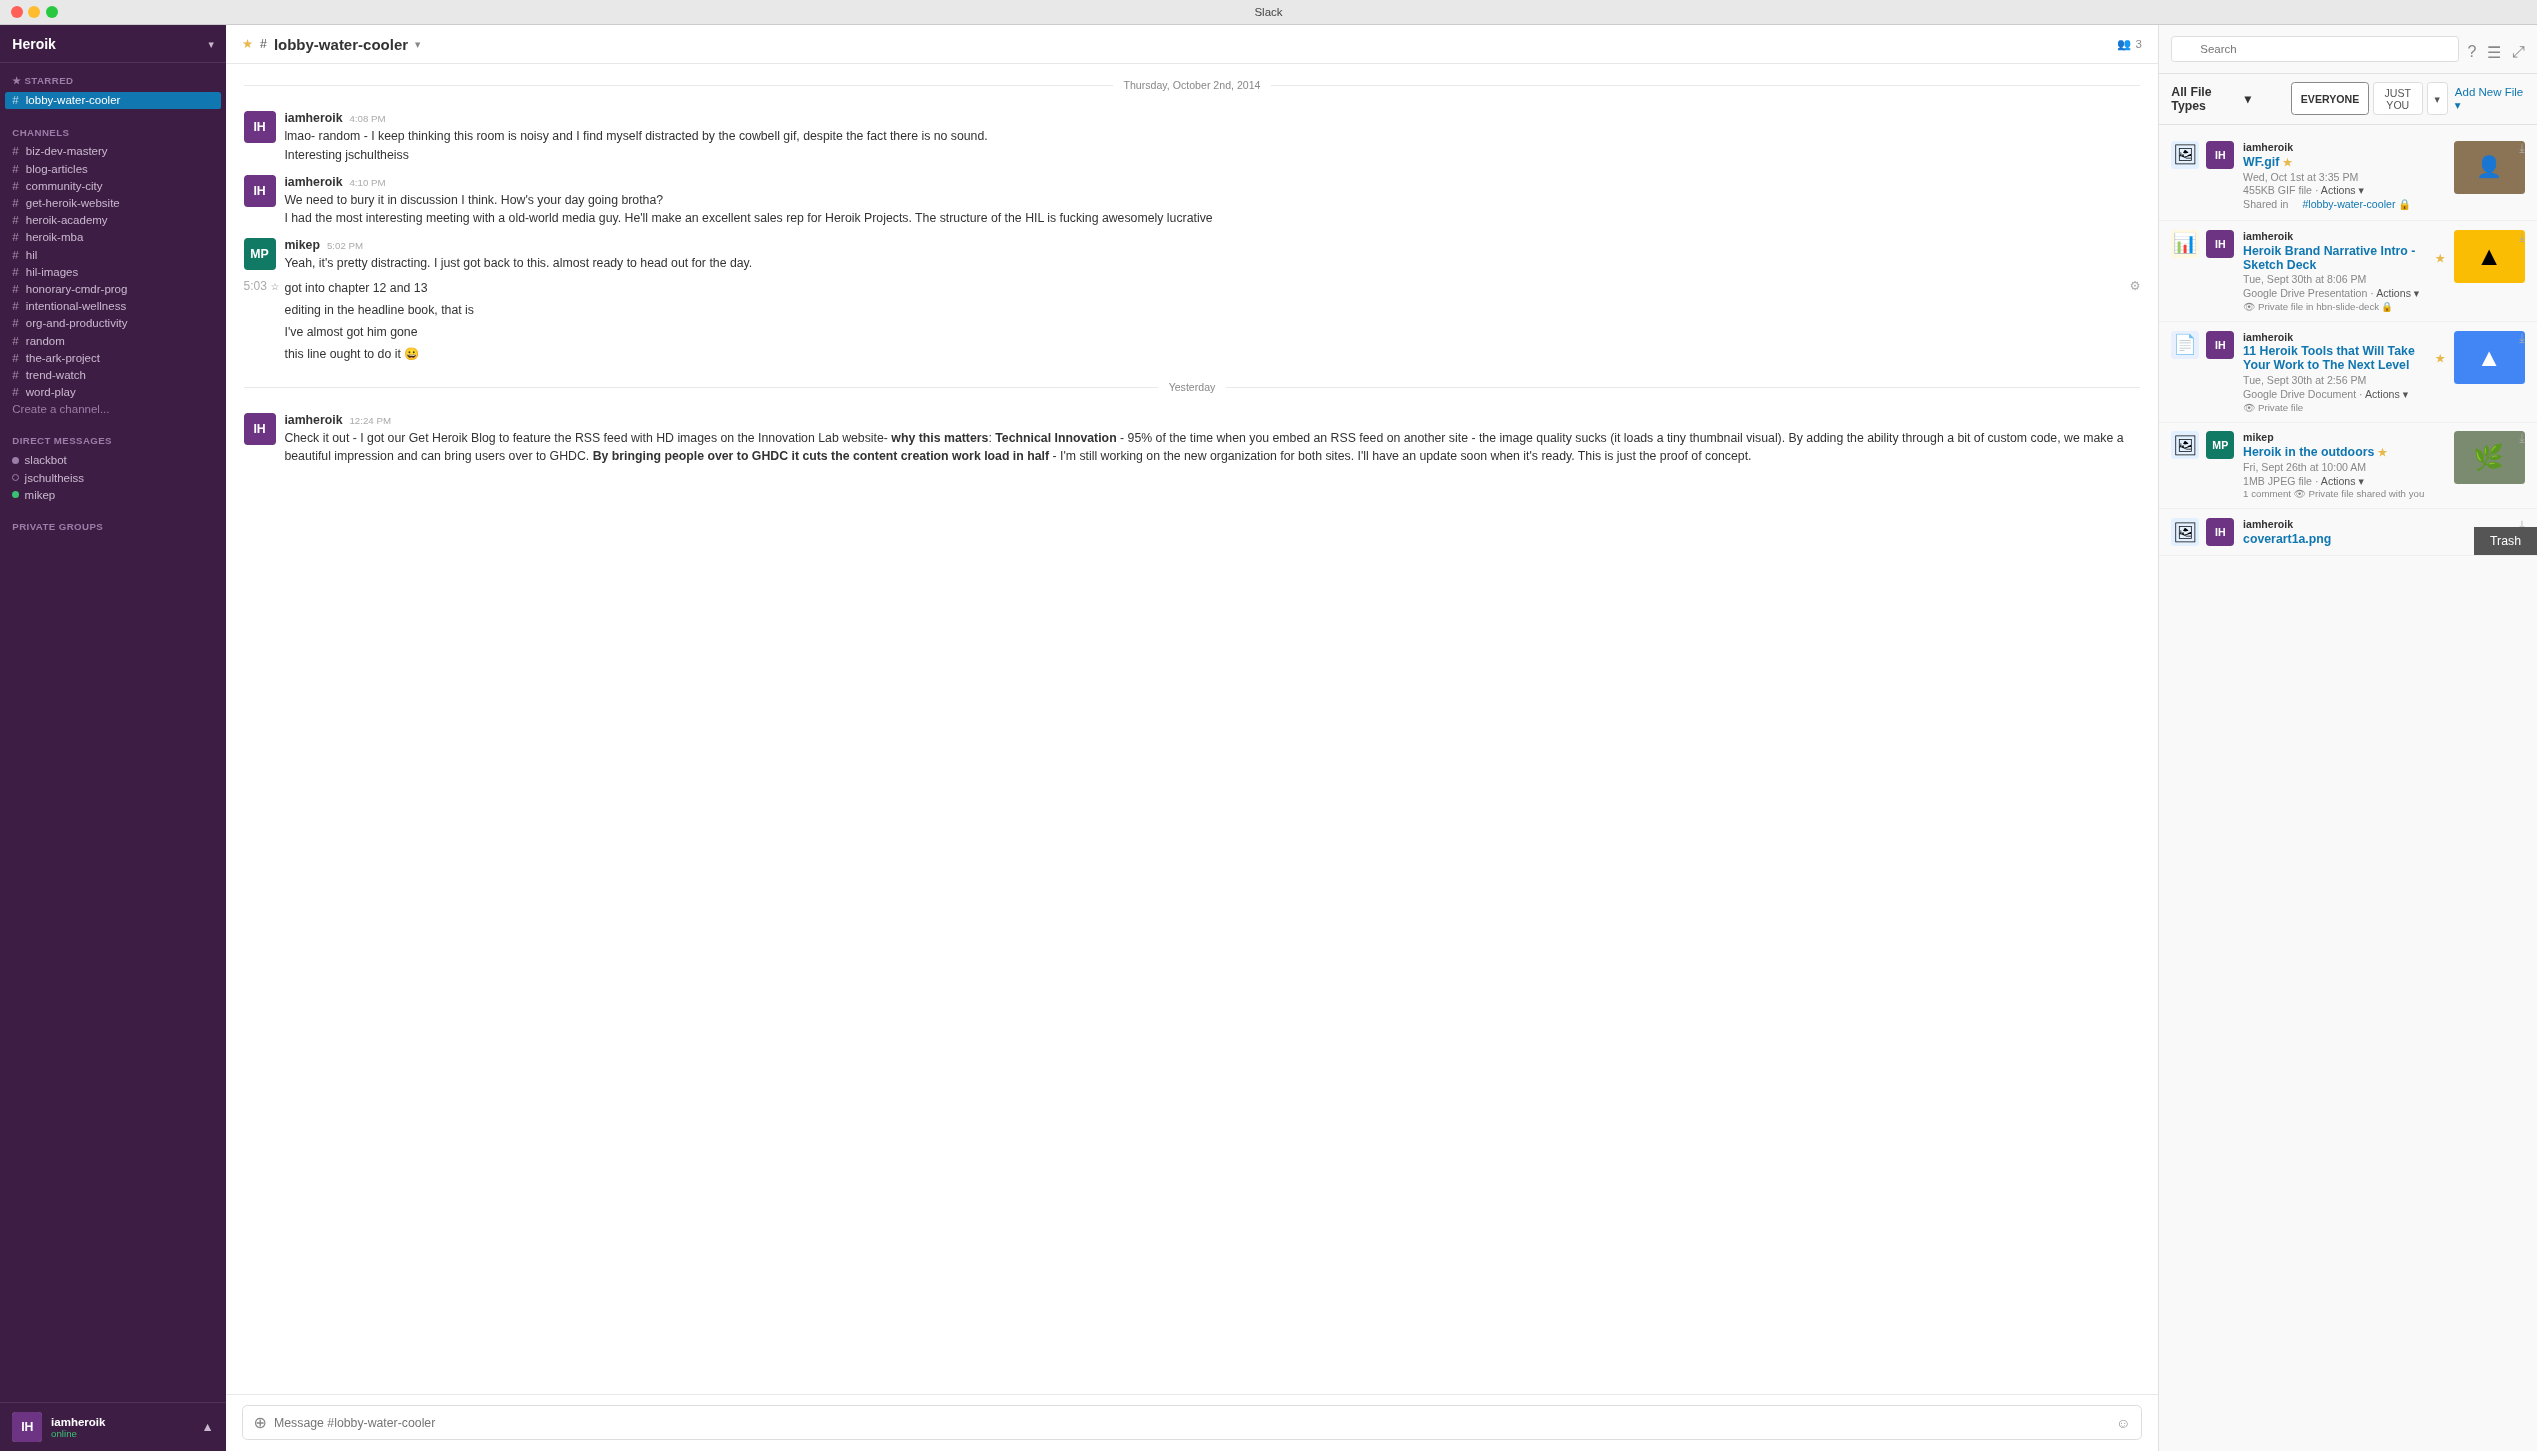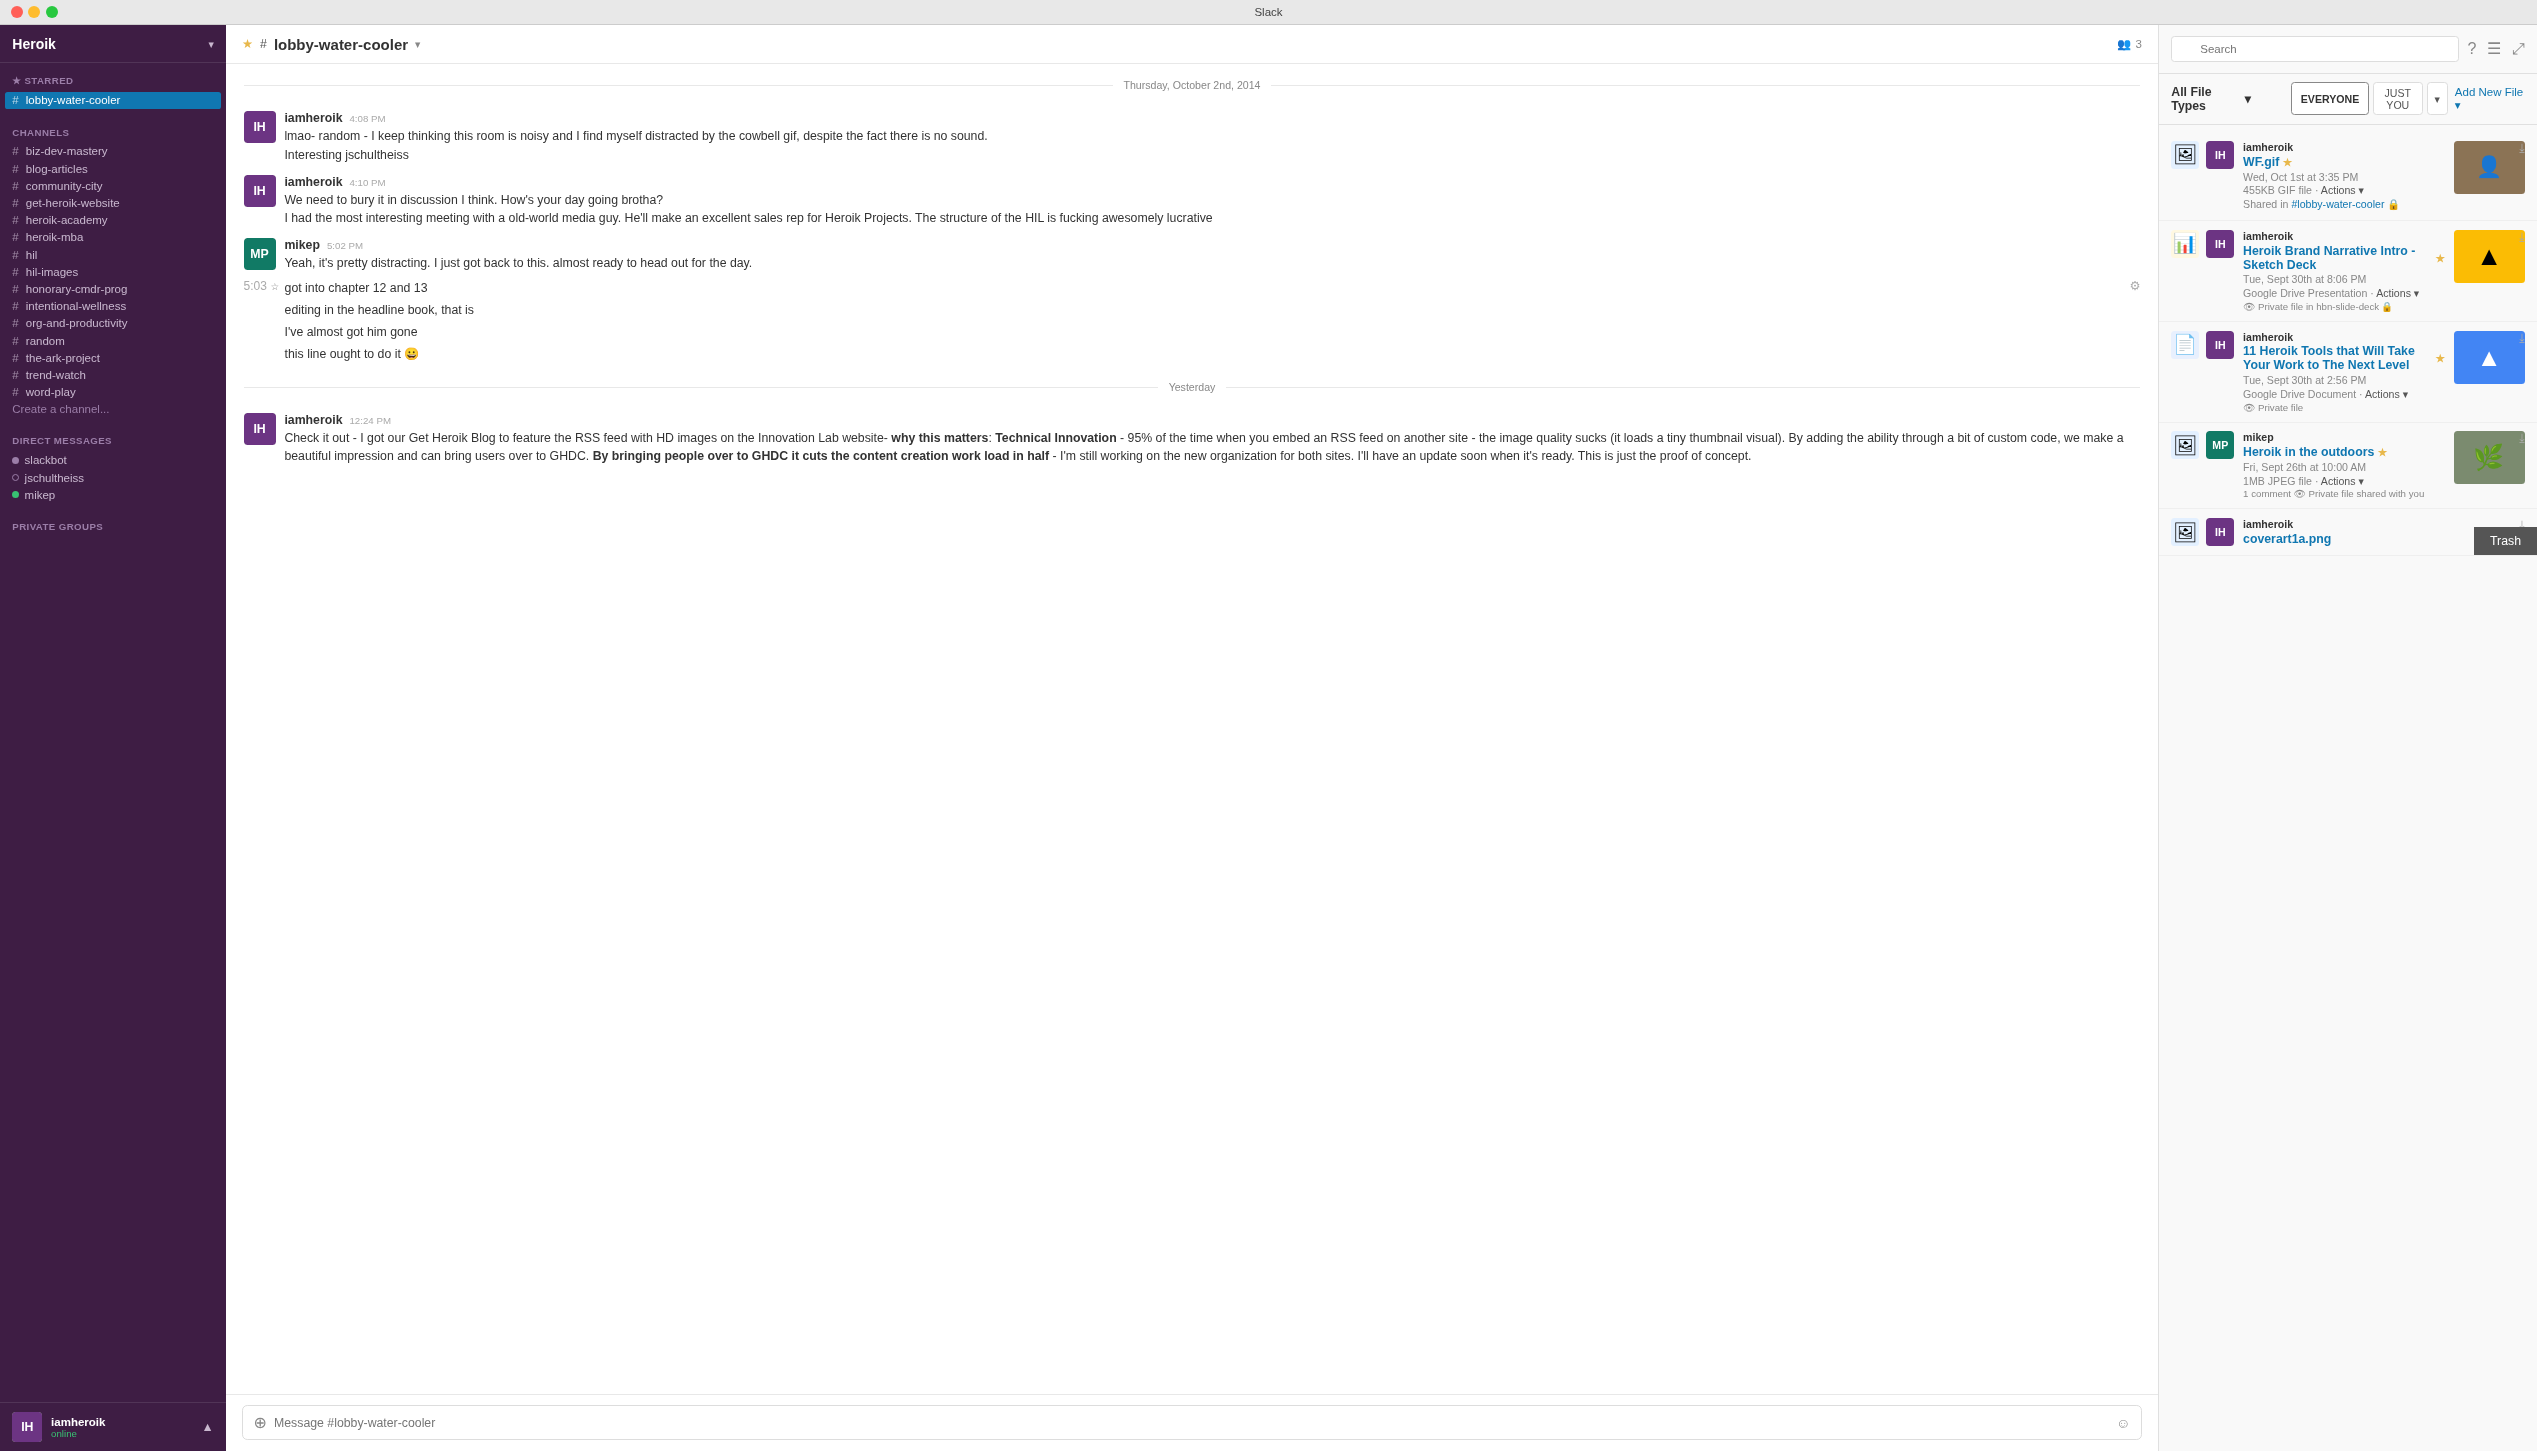--- a/index.html
+++ b/index.html
@@ -76,21 +76,21 @@
     
     
     .chat-input-area { padding: 10.6px 16px; border-top: 0.9px solid #e8e8e8; flex-shrink: 0; }
     .chat-input-wrapper { border: 0.9px solid #ddd; border-radius: 5.3px; display: flex; align-items: center; padding: 7px 10.6px; gap: 7px; }
     .chat-input-plus { color: #888; font-size: 16px; cursor: pointer; }
     .chat-input { flex: 1; border: none; outline: none; font-size: 12.3px; color: #333; }
     .chat-input-emoji { color: #888; font-size: 14px; cursor: pointer; }
     
     
     .right-panel { width: 379px; background: #f9f9f9; border-left: 0.9px solid #e0e0e0; display: flex; flex-direction: column; overflow: hidden; flex-shrink: 0; }
-    .right-panel-header { padding: 10.6px 12.3px; border-bottom: 0.9px solid #e0e0e0; display: flex; align-items: center; justify-content: space-between; flex-shrink: 0; }
+    .right-panel-header { padding: 10.6px 12.3px; border-bottom: 0.9px solid #e0e0e0; display: flex; align-items: flex-end; justify-content: space-between; flex-shrink: 0; }
     .search-box { width: 100%; border: 0.9px solid #ddd; border-radius: 3.5px; padding: 6.2px 10.6px 6.2px 28px; font-size: 11.5px; background: #fff; position: relative; outline: none; }
     .search-wrapper { position: relative; flex: 1; }
     .search-icon-inner { position: absolute; left: 8.8px; top: 50%; transform: translateY(-50%); color: #aaa; font-size: 11.5px; }
     .right-panel-icons { display: flex; gap: 10.6px; align-items: center; color: #888; font-size: 14px; margin-left: 8.8px; }
     
     .filter-bar { padding: 8.8px 12.3px; border-bottom: 0.9px solid #e0e0e0; display: flex; align-items: center; justify-content: space-between; flex-shrink: 0; }
     .file-type-btn { font-weight: 600; font-size: 12.3px; color: #333; cursor: pointer; display: flex; align-items: center; gap: 3.5px; }
     .filter-tabs { display: flex; gap: 3.5px; }
     .filter-tab { padding: 3.5px 8.8px; border-radius: 3.5px; border: 0.9px solid #ddd; background: #fff; font-size: 10.6px; cursor: pointer; color: #555; }
     .filter-tab.active { background: #fff; border-color: #888; font-weight: 600; color: #333; margin-left: 40px; }
@@ -100,21 +100,21 @@
     
     .files-list { flex: 1; overflow-y: auto; padding: 7px 0; }
     .file-item { padding: 8.8px 12.3px; border-bottom: 0.9px solid #efefef; display: flex; gap: 8.8px; position: relative; }
     .file-item-left { display: flex; gap: 7px; align-items: flex-start; }
     .file-type-icon { width: 28px; height: 28px; border-radius: 3.5px; display: flex; align-items: center; justify-content: center; font-size: 16px; flex-shrink: 0; }
     .file-user-avatar { width: 28px; height: 28px; border-radius: 3.5px; overflow: hidden; background: #ccc; flex-shrink: 0; }
     .file-item-info { flex: 1; }
     .file-item-username { font-size: 10.6px; font-weight: 700; color: #333; margin-bottom: 1.8px; display: flex; align-items: center; gap: 3.5px; }
     .file-item-name { font-size: 12.3px; font-weight: 600; color: #1077b1; cursor: pointer; display: flex; align-items: center; gap: 3.5px; }
     .file-item-meta { font-size: 10.6px; color: #888; margin-top: 1.8px; }
-    .file-item-meta a { color: #1077b1; text-decoration: none; }
+    .file-item-meta a { color: #1077b1; text-decoration: none; margin-left: 11px; }
     .actions-link { color: #555; cursor: pointer; font-size: 10.6px; }
     .file-star { color: #e8b84b; font-size: 10.6px; }
     .file-corner-icon { position: absolute; top: 8.8px; right: 12.3px; color: #aaa; font-size: 12.3px; cursor: pointer; }
     
     
     .trash-btn { position: absolute; bottom: 0; right: 0; background: #555; color: #fff; padding: 7px 16px; font-size: 12.3px; cursor: pointer; border-radius: 0; }
     
     
     .av-purple { background: #6c3483; }
     .av-teal { background: #117a65; }

